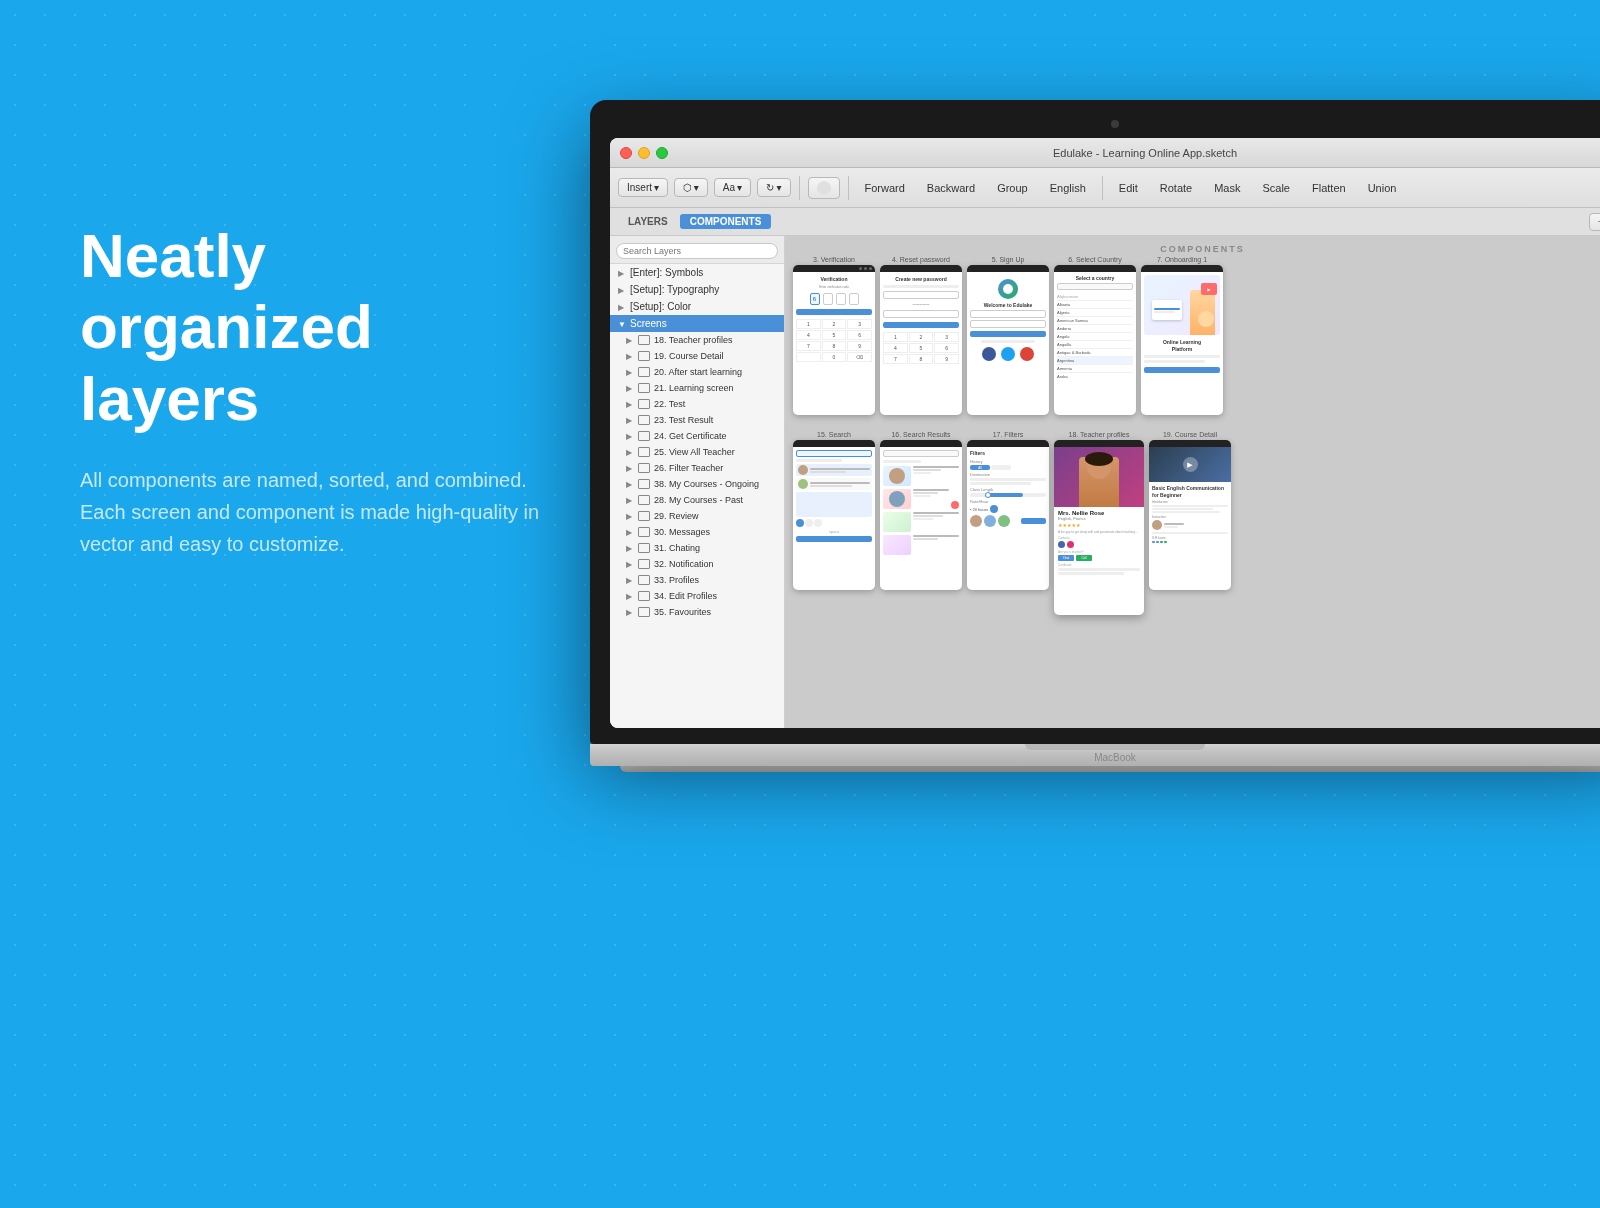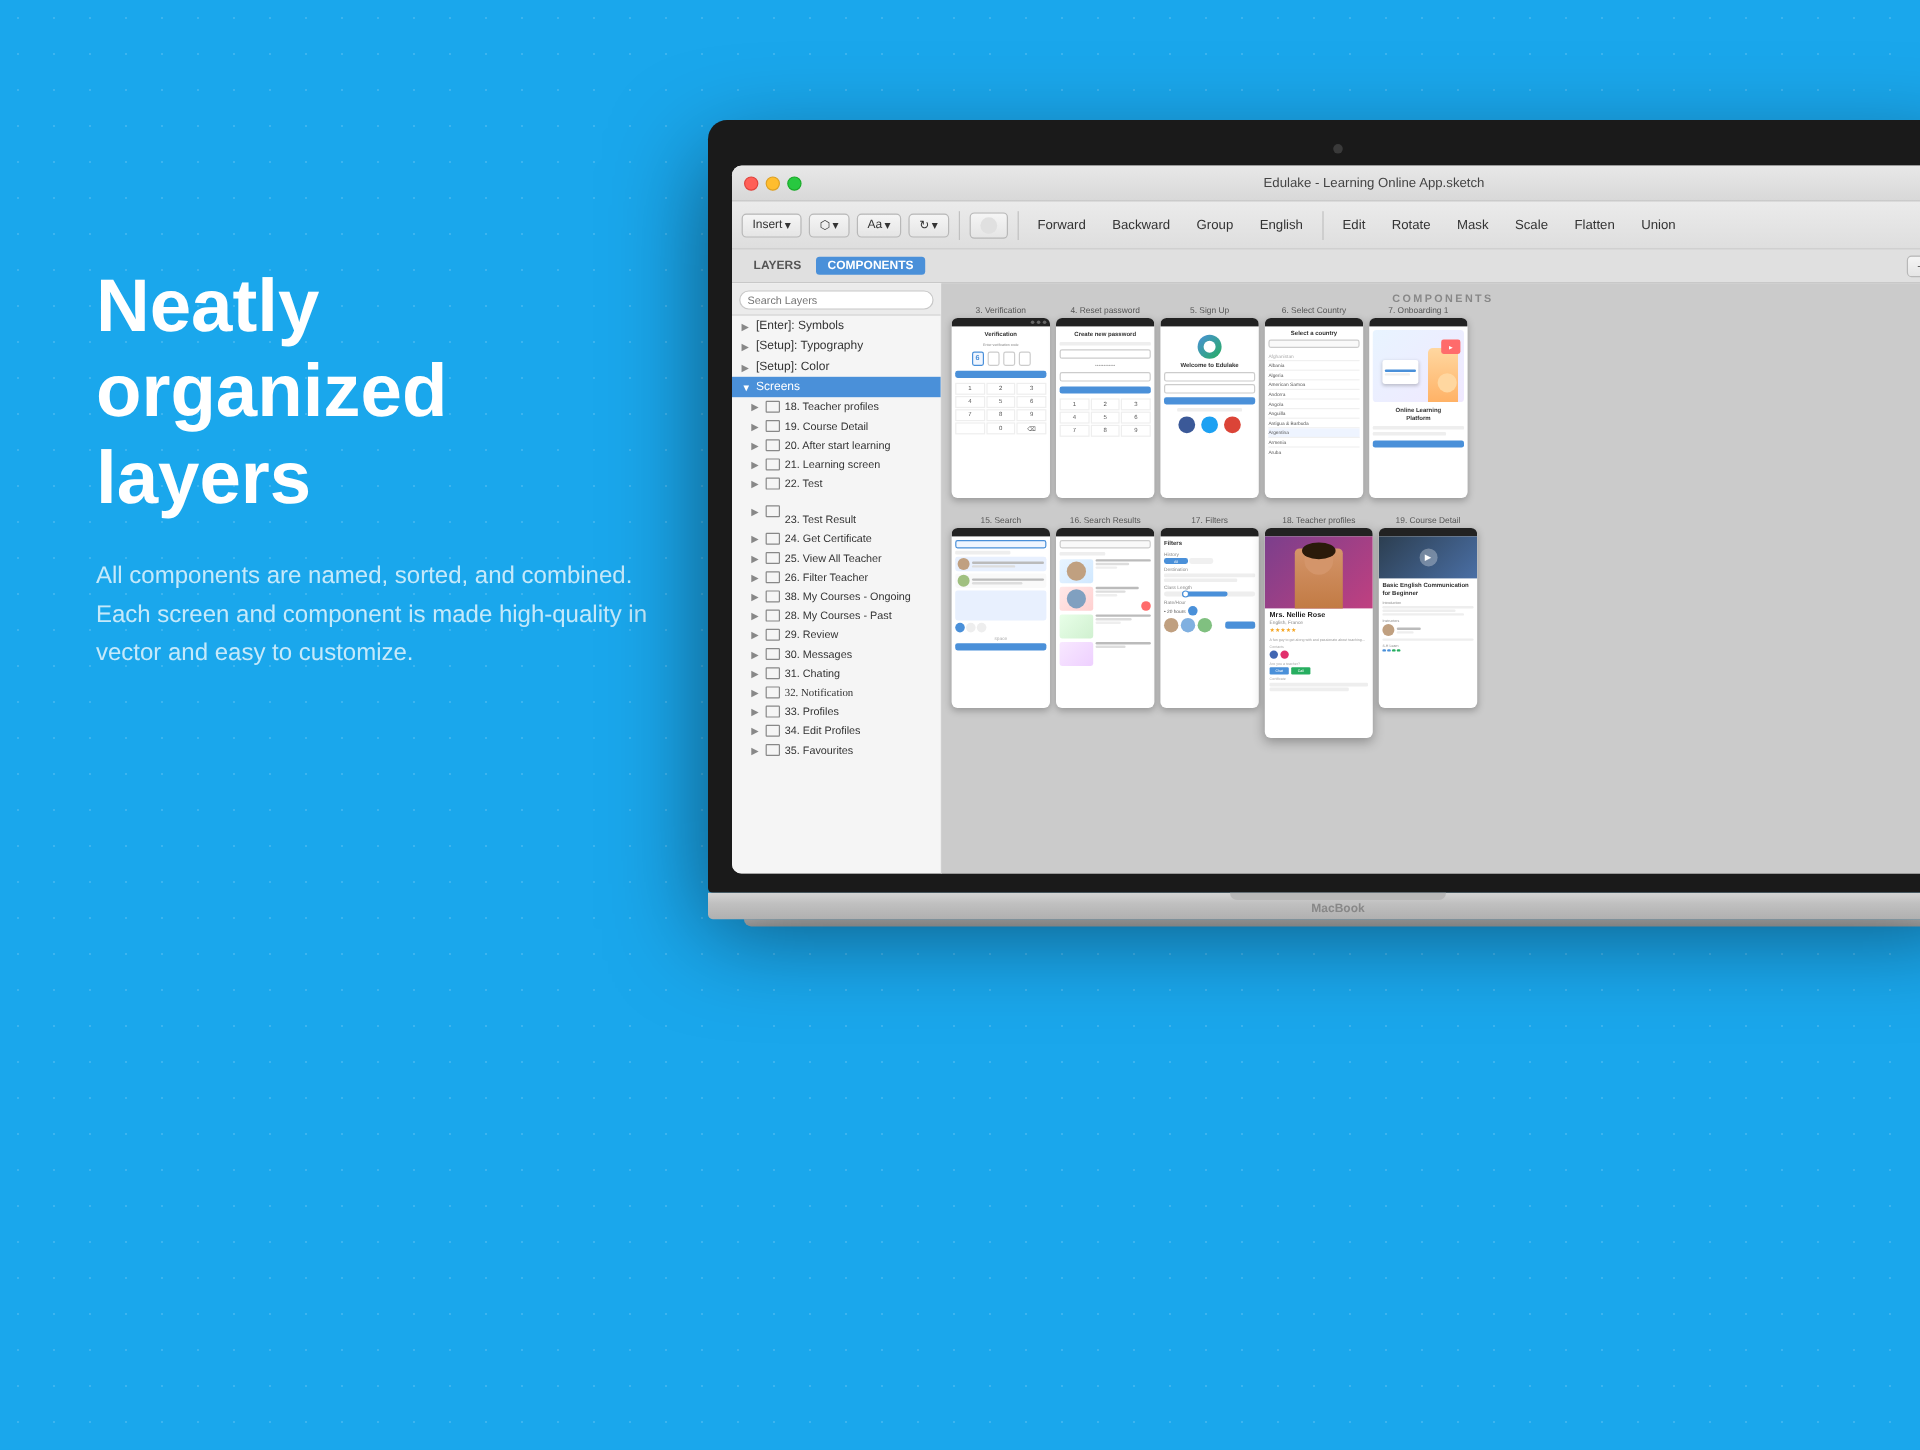--- a/index.html
+++ b/index.html
@@ -256,21 +256,21 @@
       transform: translateX(-50%);
       width: 180px;
       height: 6px;
       background: #b8b8b8;
       border-radius: 0 0 10px 10px;
     }
 
     .macbook-brand {
       font-size: 10px;
       color: #888;
-      font-weight: 700;
+      font-weight: 400;
       margin-top: 4px;
       text-align: center;
     }
 
     .macbook-foot {
       background: linear-gradient(180deg, #c8c8c8, #b0b0b0);
       height: 6px;
       border-radius: 0 0 8px 8px;
       margin: 0 30px;
     }
@@ -398,21 +398,21 @@
               <span style="font-size:9px;">21. Learning screen</span>
             </div>
             <div class="sidebar-item sidebar-group-item">
               <span class="expand-arrow">▶</span>
               <span class="item-icon"></span>
               <span style="font-size:9px;">22. Test</span>
             </div>
             <div class="sidebar-item sidebar-group-item">
               <span class="expand-arrow">▶</span>
               <span class="item-icon"></span>
-              <span style="font-size:9px;margin-top:14px;">23. Test Result</span>
+              <span style="font-size:9px;">23. Test Result</span>
             </div>
             <div class="sidebar-item sidebar-group-item">
               <span class="expand-arrow">▶</span>
               <span class="item-icon"></span>
               <span style="font-size:9px;">24. Get Certificate</span>
             </div>
             <div class="sidebar-item sidebar-group-item">
               <span class="expand-arrow">▶</span>
               <span class="item-icon"></span>
               <span style="font-size:9px;">25. View All Teacher</span>
@@ -443,21 +443,21 @@
               <span style="font-size:9px;">30. Messages</span>
             </div>
             <div class="sidebar-item sidebar-group-item">
               <span class="expand-arrow">▶</span>
               <span class="item-icon"></span>
               <span style="font-size:9px;">31. Chating</span>
             </div>
             <div class="sidebar-item sidebar-group-item">
               <span class="expand-arrow">▶</span>
               <span class="item-icon"></span>
-              <span style="font-size:9px;font-family:Liberation Serif, serif;">32. Notification</span>
+              <span style="font-size:9px;">32. Notification</span>
             </div>
             <div class="sidebar-item sidebar-group-item">
               <span class="expand-arrow">▶</span>
               <span class="item-icon"></span>
               <span style="font-size:9px;">33. Profiles</span>
             </div>
             <div class="sidebar-item sidebar-group-item">
               <span class="expand-arrow">▶</span>
               <span class="item-icon"></span>
               <span style="font-size:9px;">34. Edit Profiles</span>

